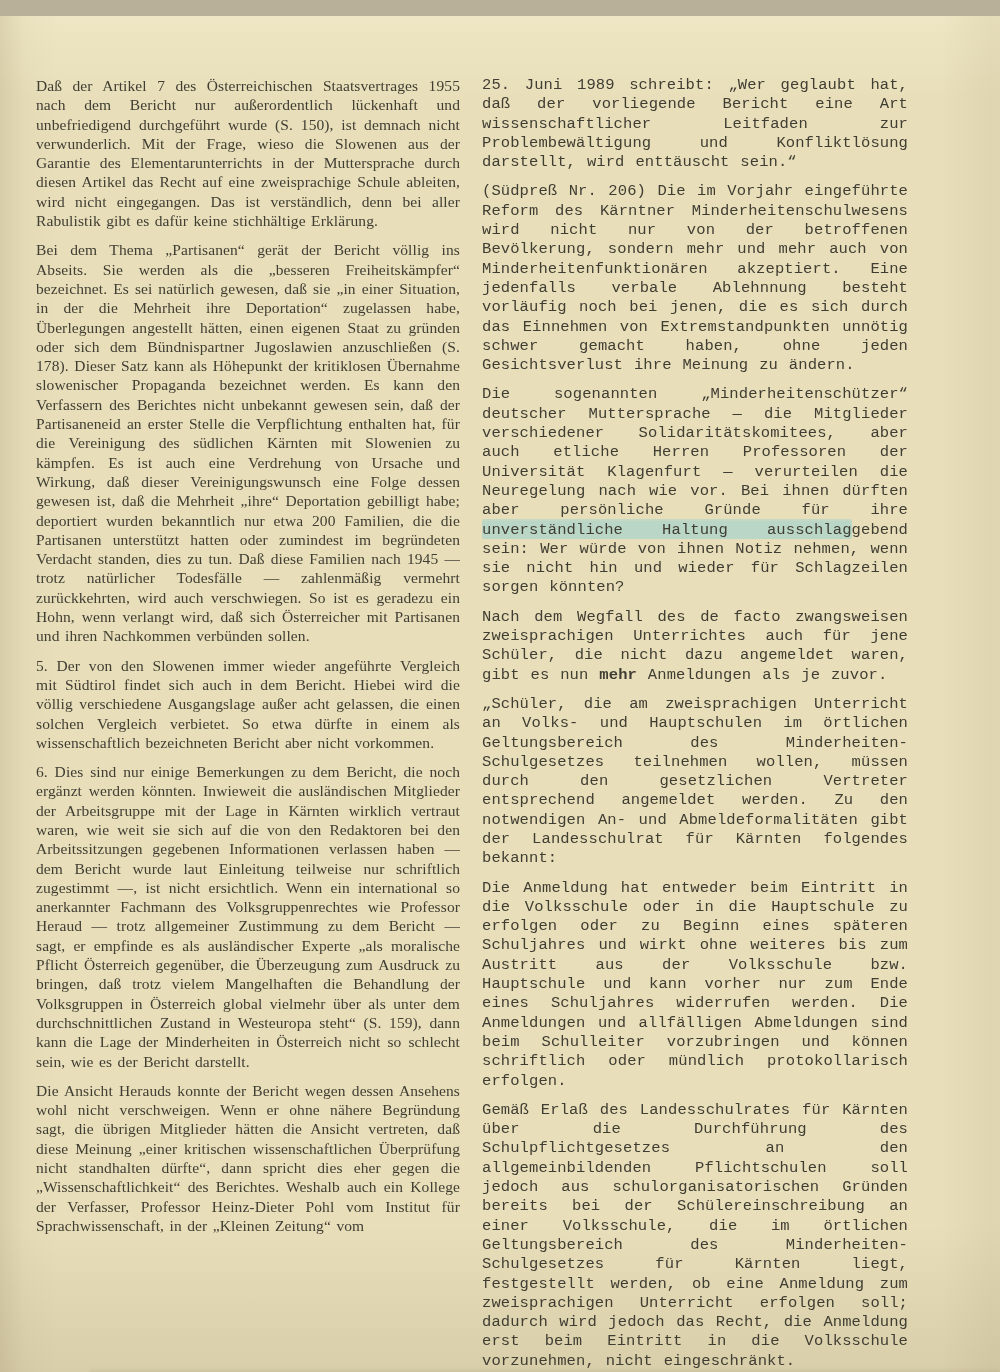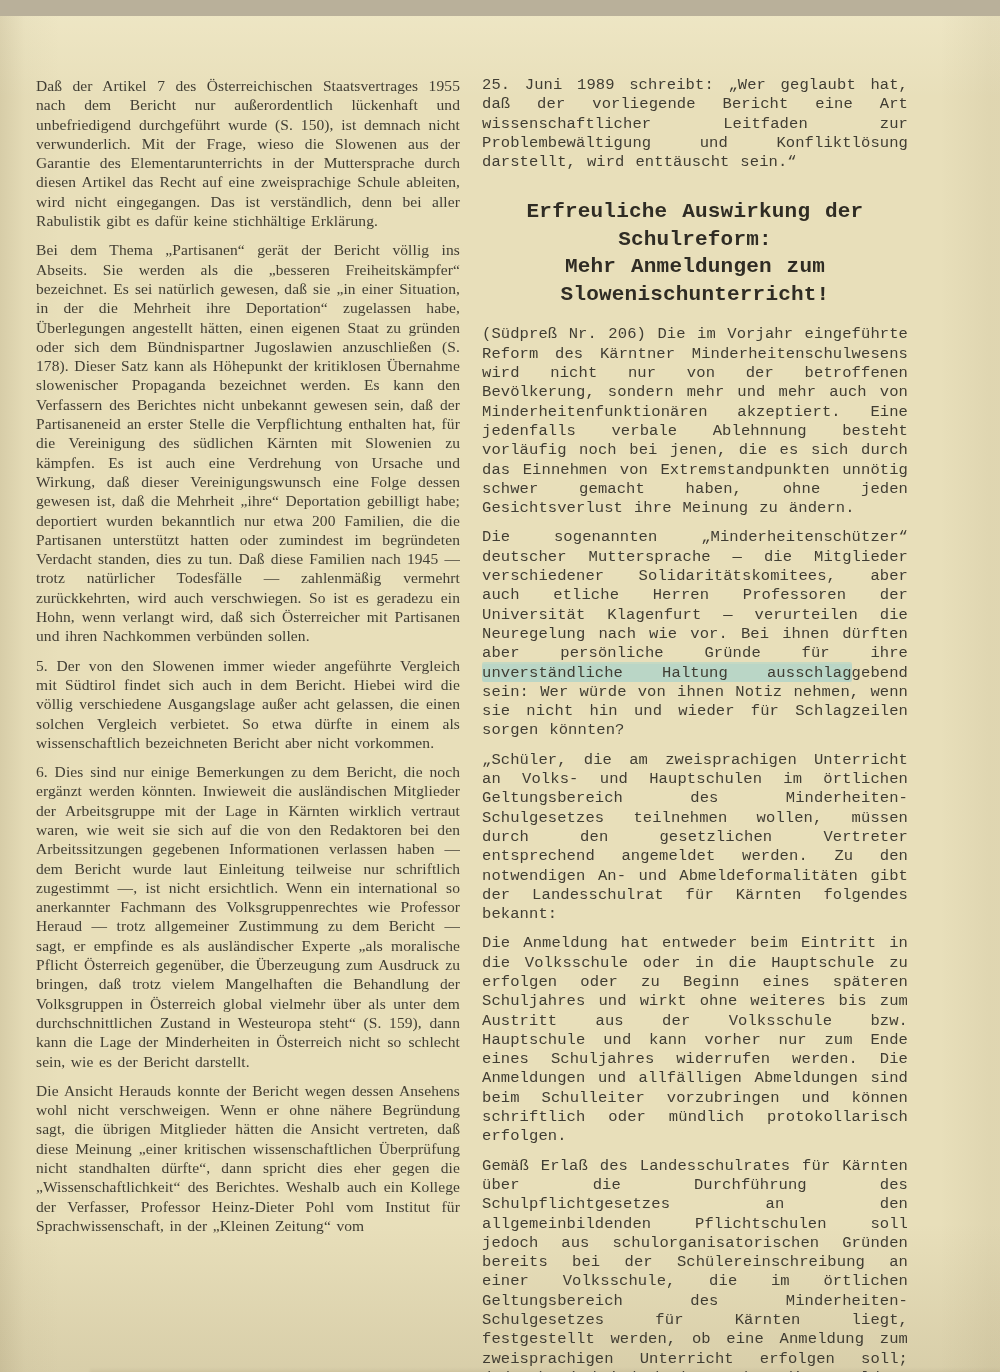--- a/index.html
+++ b/index.html
@@ -81,27 +81,24 @@
         <p class="para"><span>5. Der von den Slowenen immer wieder angeführte Vergleich mit Südtirol findet sich auch in dem Bericht. Hiebei wird die völlig verschiedene Ausgangslage außer acht gelassen, die einen solchen Vergleich verbietet. So etwa dürfte in einem als wissenschaftlich bezeichneten Bericht aber nicht vorkommen.</span></p>
         <p class="para"><span>6. Dies sind nur einige Bemerkungen zu dem Bericht, die noch ergänzt werden könnten. Inwieweit die ausländischen Mitglieder der Arbeitsgruppe mit der Lage in Kärnten wirklich vertraut waren, wie weit sie sich auf die von den Redaktoren bei den Arbeitssitzungen gegebenen Informationen verlassen haben — dem Bericht wurde laut Einleitung teilweise nur schriftlich zugestimmt —, ist nicht ersichtlich. Wenn ein international so anerkannter Fachmann des Volksgruppenrechtes wie Professor Heraud — trotz allgemeiner Zustimmung zu dem Bericht — sagt, er empfinde es als ausländischer Experte „als moralische Pflicht Österreich gegenüber, die Überzeugung zum Ausdruck zu bringen, daß trotz vielem Mangelhaften die Behandlung der Volksgruppen in Österreich global vielmehr über als unter dem durchschnittlichen Zustand in Westeuropa steht“ (S. 159), dann kann die Lage der Minderheiten in Österreich nicht so schlecht sein, wie es der Bericht darstellt.</span></p>
         <p class="para"><span>Die Ansicht Herauds konnte der Bericht wegen dessen Ansehens wohl nicht verschweigen. Wenn er ohne nähere Begründung sagt, die übrigen Mitglieder hätten die Ansicht vertreten, daß diese Meinung „einer kritischen wissenschaftlichen Überprüfung nicht standhalten dürfte“, dann spricht dies eher gegen die „Wissenschaftlichkeit“ des Berichtes. Weshalb auch ein Kollege der Verfasser, Professor Heinz-Dieter Pohl vom Institut für Sprachwissenschaft, in der „Kleinen Zeitung“ vom</span></p>
       </div>
   </div>
 
   <div class="col col-right">
     <div>
       <p class="para">25. Juni 1989 schreibt: „Wer geglaubt hat, daß der vorliegende Bericht eine Art wissenschaftlicher Leitfaden zur Problembewältigung und Konfliktlösung darstellt, wird enttäuscht sein.“</p>
     </div>
-    <h2 class="article-heading">
-      <span class="hline">Erfreuliche Auswirkung der Schulreform:</span>
-      <span class="hline">Mehr Anmeldungen zum Slowenischunterricht!</span>
-    </h2>
     <div>
         <p class="para"><span>(Südpreß Nr. 206) Die im Vorjahr eingeführte Reform des Kärntner Minderheitenschulwesens wird nicht nur von der betroffenen Bevölkerung, sondern mehr und mehr auch von Minderheitenfunktionären akzeptiert. Eine jedenfalls verbale Ablehnnung besteht vorläufig noch bei jenen, die es sich durch das Einnehmen von Extremstandpunkten unnötig schwer gemacht haben, ohne jeden Gesichtsverlust ihre Meinung zu ändern.</span></p>
         <p class="para"><span>Die sogenannten „Minderheitenschützer“ deutscher Muttersprache — die Mitglieder verschiedener Solidaritätskomitees, aber auch etliche Herren Professoren der Universität Klagenfurt — verurteilen die Neuregelung nach wie vor. Bei ihnen dürften aber persönliche Gründe für ihre </span><span class="hl">unverständliche Haltung ausschlag</span><span>gebend sein: Wer würde von ihnen Notiz nehmen, wenn sie nicht hin und wieder für Schlagzeilen sorgen könnten?</span></p>
+        <p class="para"><span>Nach dem Wegfall des de facto zwangsweisen zweisprachigen Unterrichtes auch für jene Schüler, die nicht dazu angemeldet waren, gibt es nun </span><span class="b">mehr</span><span> Anmeldungen als je zuvor.</span></p>
         <p class="para"><span>„Schüler, die am zweisprachigen Unterricht an Volks- und Hauptschulen im örtlichen Geltungsbereich des Minderheiten-Schulgesetzes teilnehmen wollen, müssen durch den gesetzlichen Vertreter entsprechend angemeldet werden. Zu den notwendigen An- und Abmeldeformalitäten gibt der Landesschulrat für Kärnten folgendes bekannt:</span></p>
         <p class="para"><span>Die Anmeldung hat entweder beim Eintritt in die Volksschule oder in die Hauptschule zu erfolgen oder zu Beginn eines späteren Schuljahres und wirkt ohne weiteres bis zum Austritt aus der Volksschule bzw. Hauptschule und kann vorher nur zum Ende eines Schuljahres widerrufen werden. Die Anmeldungen und allfälligen Abmeldungen sind beim Schulleiter vorzubringen und können schriftlich oder mündlich protokollarisch erfolgen.</span></p>
         <p class="para"><span>Gemäß Erlaß des Landesschulrates für Kärnten über die Durchführung des Schulpflichtgesetzes an den allgemeinbildenden Pflichtschulen soll jedoch aus schulorganisatorischen Gründen bereits bei der Schülereinschreibung an einer Volksschule, die im örtlichen Geltungsbereich des Minderheiten-Schulgesetzes für Kärnten liegt, festgestellt werden, ob eine Anmeldung zum zweisprachigen Unterricht erfolgen soll; dadurch wird jedoch das Recht, die Anmeldung erst beim Eintritt in die Volksschule vorzunehmen, nicht eingeschränkt.</span></p>
         <p class="para"><span>Somit ergeben sich auf Grund der gesetzlichen Regelungen folgende Termine für die Anmeldung bzw. Anmeldung zum zweisprachigen Unterricht:</span></p>
       </div>
   </div>
 
   <div class="scan-edge-shadow"></div>
   <div class="scan-edge"></div>
 

